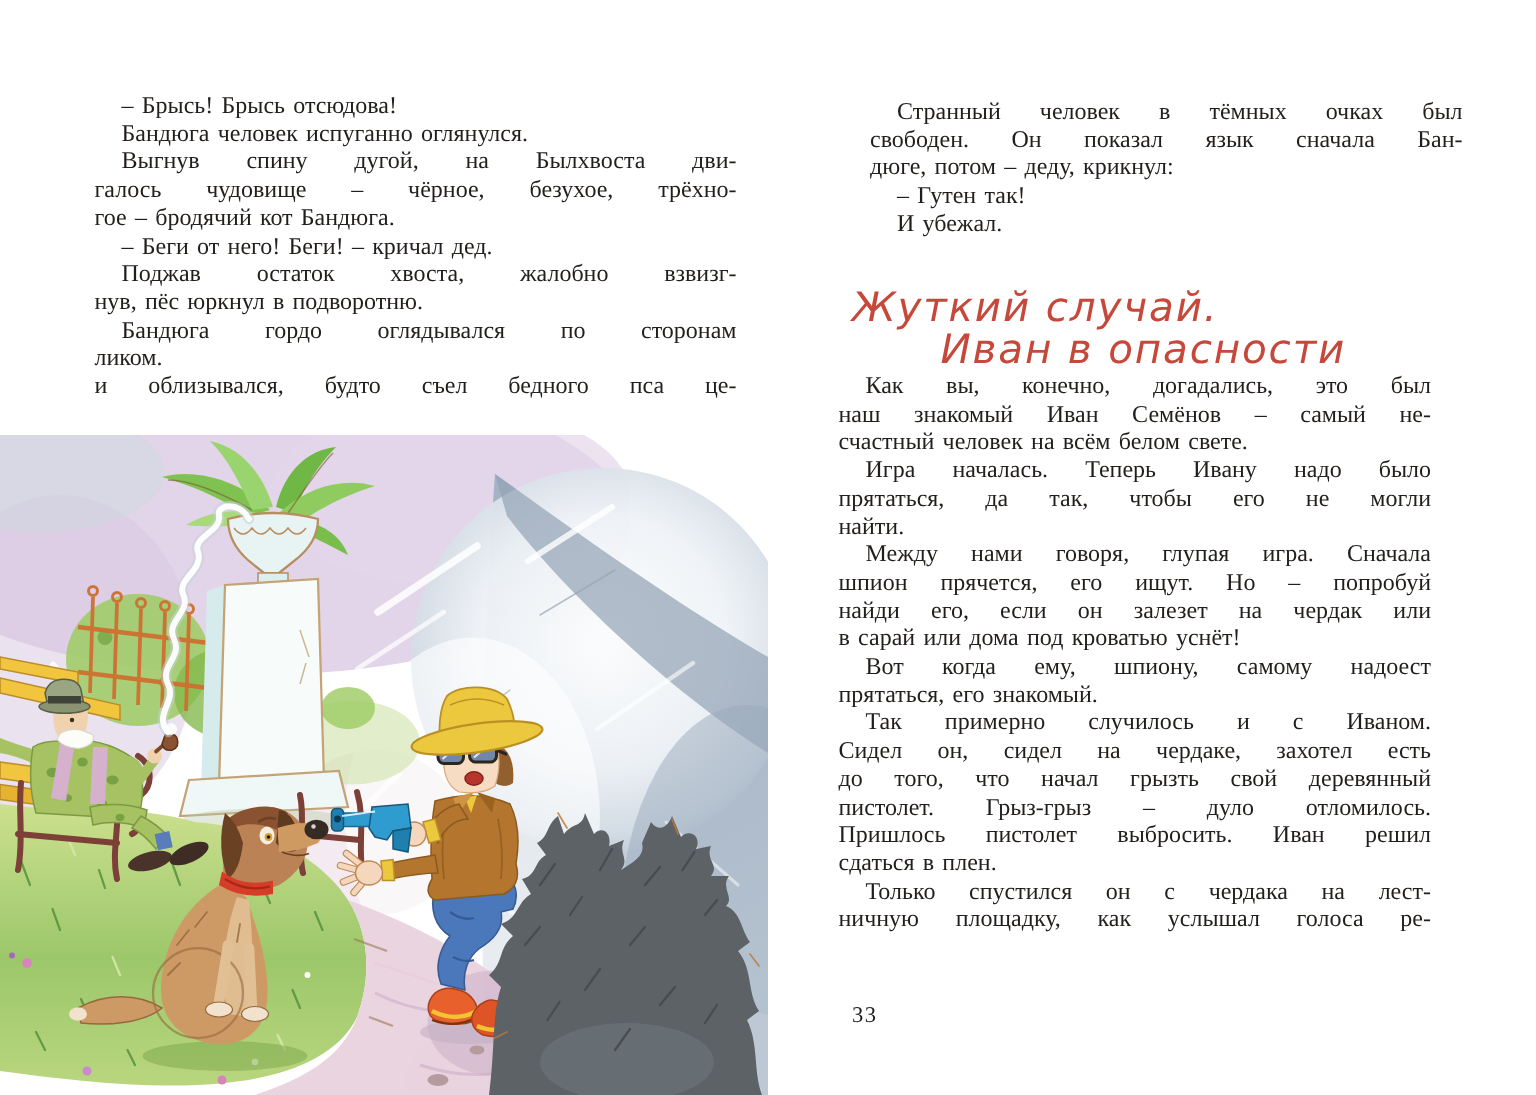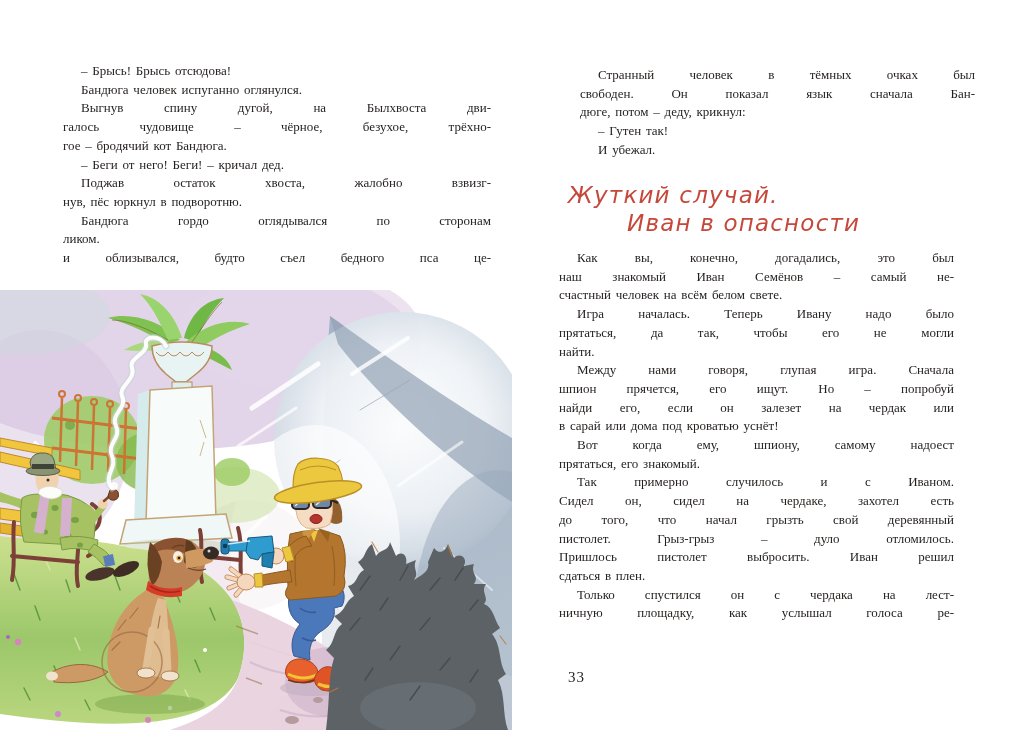--- a/index.html
+++ b/index.html
@@ -1,29 +1,29 @@
 <!DOCTYPE html>
 <html lang="ru" style="--accent: #c5483a;"><head>
 <meta charset="utf-8">
 <style>
   html,body{margin:0;padding:0;background:#ffffff;}
   .spread{position:relative;width:1024px;height:730px;background:#ffffff;overflow:hidden;
           font-family:"Liberation Serif","DejaVu Serif",serif;}
   .textcol{position:absolute;}
-  .line{font-size:13px;line-height:18.7px;color:#221e1c;word-spacing:1.5px;}
+  .line{font-size:16px;line-height:18.7px;color:#221e1c;word-spacing:1.5px;}
   .justline{text-align:justify;text-align-last:justify;}
   .endline{text-align:left;}
   .firstline{text-indent:18px;}
   #left-col{left:63px;top:62px;width:428px;}
   #right-intro{left:580px;top:66px;width:395px;font-family:Liberation Serif, serif;}
   #right-body{left:544px;top:249px;width:395px;margin-left:15px;}
-  .chapter-heading{position:absolute;left:568px;top:181px;width:420px;
+  .chapter-heading{position:absolute;left:568px;top:192px;width:420px;
        color:var(--accent,#c5483a);
        font-family:"DejaVu Sans","Liberation Sans",sans-serif;font-style:italic;
-       font-size:23px;line-height:28px;letter-spacing:1.2px;}
+       font-size:27px;line-height:28px;letter-spacing:1.2px;}
   .chapter-heading .l2{margin-left:59px;}
   .pageno{position:absolute;left:568px;top:669px;width:395px;text-align:left;
        font-size:15px;letter-spacing:1px;color:#221e1c;}
   .illo{position:absolute;left:0;top:290px;width:512px;height:440px;}
 </style>
 </head>
 <body>
 
 <div class="spread">
 

